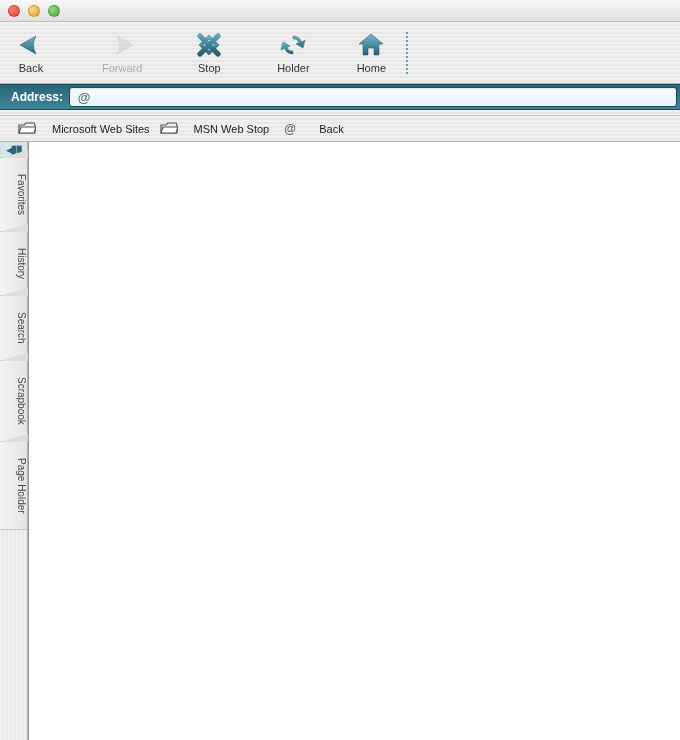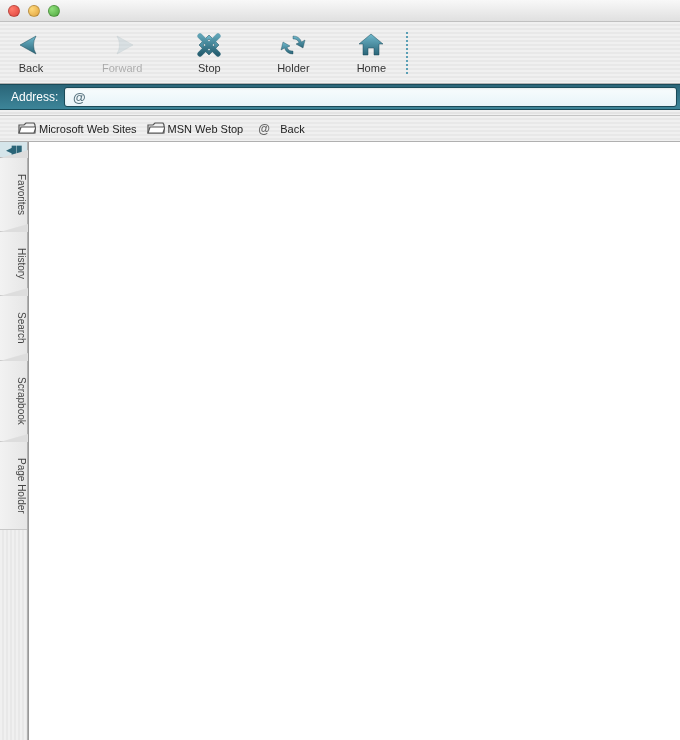--- a/index.html
+++ b/index.html
@@ -15,29 +15,29 @@
     .tb-btn { display: flex; flex-direction: column; align-items: center; justify-content: center; cursor: pointer; padding: 0 4px; height: 56px; }
     .tb-btn-icon { width: 34px; height: 28px; display: flex; align-items: center; justify-content: center; }
     .tb-btn-label { font-size: 11px; color: #333; margin-top: 3px; }
     .tb-btn.disabled { opacity: 0.35; cursor: default; }
     .tb-sep { width: 1px; height: 42px; border-left: 2px dotted #5a9fb5; margin: 0 14px; }
     .tb-spacer-sm { width: 46px; }
     .tb-spacer-md { width: 42px; }
     .tb-spacer-lg { width: 36px; }
     
     .addressbar { height: 26px; background: linear-gradient(#2a6578, #3d8599); border-top: 1px solid #1a4a58; border-bottom: 1px solid #1a4a58; display: flex; align-items: center; padding: 0 3px; }
-    .address-label { color: #fff; font-weight: normal; font-size: 12px; padding: 0 6px 0 8px; }
+    .address-label { color: #fff; font-weight: bold; font-size: 12px; padding: 0 6px 0 8px; }
     .address-field { flex: 1; height: 20px; background: linear-gradient(#f8fcfd, #e8f4f9); border: 1px solid #1a4a58; border-radius: 3px; display: flex; align-items: center; padding: 0 2px; box-shadow: inset 0 1px 2px rgba(0,0,0,0.1); }
     .at-icon { width: 16px; height: 16px; display: flex; align-items: center; justify-content: center; font-size: 13px; color: #5a7580; font-weight: bold; margin: 0 4px; }
     .address-input { flex: 1; border: none; background: transparent; font-size: 12px; color: #333; outline: none; }
     
     .divider-strip { height: 6px; background: repeating-linear-gradient(#f0f0f0 0, #f0f0f0 2px, #e4e4e4 2px, #e4e4e4 4px); border-bottom: 1px solid #c5c5c5; }
     
     .bookmarksbar { height: 26px; background: repeating-linear-gradient(#f0f0f0 0, #f0f0f0 2px, #e8e8e8 2px, #e8e8e8 4px); border-bottom: 1px solid #b0b0b0; display: flex; align-items: center; padding: 0 18px; gap: 10px; }
-    .bookmark-item { display: flex; align-items: center; gap: 5px; cursor: pointer; font-size: 11px; color: #222; }
+    .bookmark-item { display: flex; align-items: center; gap: 18px; cursor: pointer; font-size: 11px; color: #222; }
     .bm-icon { width: 16px; height: 14px; }
     
     .content-row { display: flex; height: calc(740px - 22px - 62px - 26px - 6px - 26px); }
     .sidebar-tabs { width: 28px; background: repeating-linear-gradient(90deg, #f0f0f0 0, #f0f0f0 2px, #e8e8e8 2px, #e8e8e8 4px); border-right: 1px solid #b0b0b0; display: flex; flex-direction: column; }
     .collapse-btn { height: 16px; background: #d5e5ea; border-bottom: 1px solid #b0b0b0; display: flex; align-items: center; justify-content: center; cursor: pointer; }
     .collapse-arrow { color: #2a6578; font-size: 13px; letter-spacing: -2px; }
     .vtab { writing-mode: vertical-rl; text-orientation: mixed; font-size: 10px; color: #444; padding: 16px 0; text-align: center; border-bottom: 1px solid #c8c8c8; cursor: pointer; position: relative; background: linear-gradient(90deg, #f2f2f2, #e6e6e6); }
     .vtab::before { content: ""; position: absolute; left: 0; top: -8px; width: 0; height: 0; border-style: solid; border-width: 0 0 8px 28px; border-color: transparent transparent #ddd transparent; }
     .page-area { flex: 1; background: #fff; border-left: 1px solid #999; }
     

